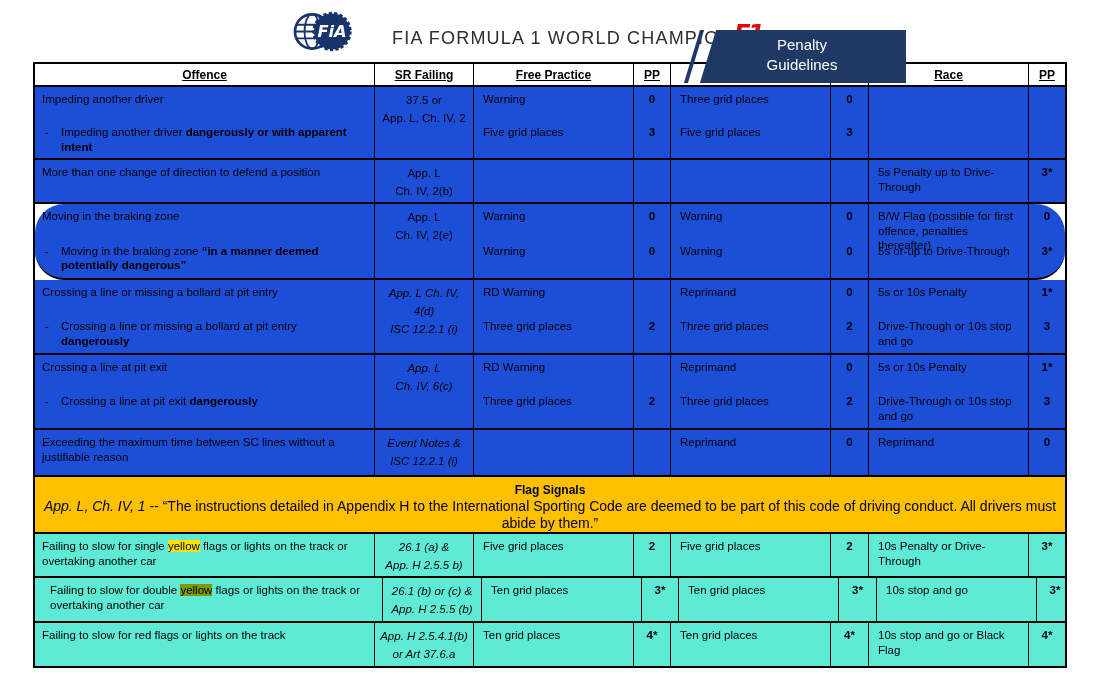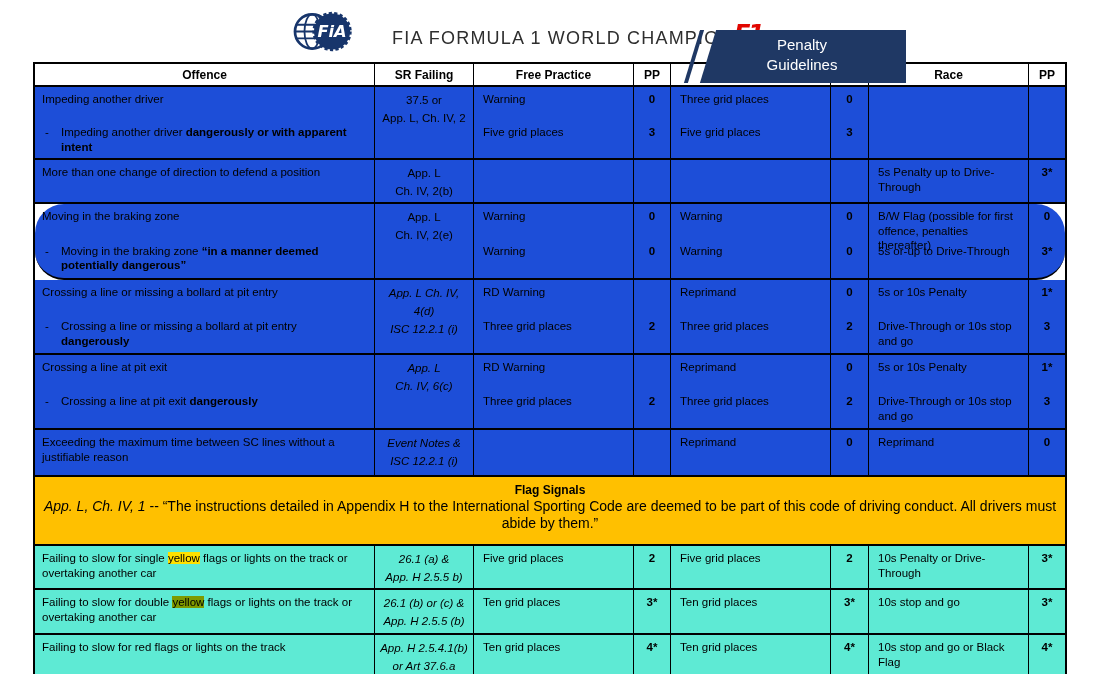--- a/index.html
+++ b/index.html
@@ -19,37 +19,37 @@
     font-size:15px;line-height:20px;}
   
   .ptable{width:1030px;margin-left:33px;border:2px solid #000;box-sizing:content-box;
     font-size:11.5px;}
   .t-row{display:grid;grid-template-columns:340px 99px 160px 37px 160px 38px 160px 36px;
     border-bottom:2px solid #000;}
   .t-row:last-child{border-bottom:none;}
   .cell{border-right:1px solid #000;display:flex;flex-direction:column;box-sizing:border-box;
     padding:3px 0 2px 0;min-width:0;}
   .cell:last-child{border-right:none;}
-  .t-header{min-height:21px;background:#fff;font-weight:bold;font-size:12px;}
+  .t-header{min-height:21px;background:#fff;font-weight:bold;font-size:12px;text-decoration:underline;}
   .t-header .cell{justify-content:center;text-align:center;padding:2px 0;}
   .blue{background:#1d4ed8;}
   .peach{background:#5eead4;}
   .entry{flex:1 1 0;min-height:0;line-height:14.5px;padding:2px 6px 0 9px;}
   .pp-cell .entry{text-align:center;font-weight:bold;padding:2px 1px 0 1px;}
   .sr-cell{text-align:center;display:block;padding-top:4px;}
   .sr-line{line-height:18px;padding:0 2px;}
   .it{font-style:italic;}
   .off-line{padding:2px 8px 0 7px;}
   .sub{position:relative;padding-left:26px;}
   .sub .dash{position:absolute;left:10px;top:2px;}
   .b{font-weight:bold;}
   .hl-yellow{background:#ffe100;}
   .hl-olive{background:#7e9a00;}
   
-  .band{background:#ffc000;border-bottom:2px solid #000;text-align:center;padding:5px 8px 12px 8px;
+  .band{background:#ffc000;border-bottom:2px solid #000;text-align:center;padding:5px 8px 0 8px;
     box-sizing:border-box;}
   .band-title{font-weight:bold;font-size:12px;line-height:16px;}
   .band-sub{font-size:14px;line-height:17px;}
   .band-ref{font-style:italic;}
 </style>
 </head>
 <body>
 
 <div class="page-header">
   <div class="fia-logo">
@@ -303,21 +303,21 @@
       <div class="cell pp-cell">
         <div class="entry">2</div>
       </div>
       <div class="cell val-cell">
         <div class="entry">10s Penalty or Drive-Through</div>
       </div>
       <div class="cell pp-cell">
         <div class="entry">3*</div>
       </div>
     </div>
-    <div class="t-row peach" style="min-height: 43px;">
+    <div class="t-row peach" style="min-height: 43px; padding-left: 8px;">
       <div class="cell">
         <div class="entry off-line"><span>Failing to slow for double </span><span class=" hl-olive">yellow</span><span> flags or lights on the track or overtaking another car</span></div>
       </div>
       <div class="cell sr-cell it">
         <div class="sr-line">26.1 (b) or (c) &amp;</div>
         <div class="sr-line">App. H 2.5.5 (b)</div>
       </div>
       <div class="cell val-cell">
         <div class="entry">Ten grid places</div>
       </div>

